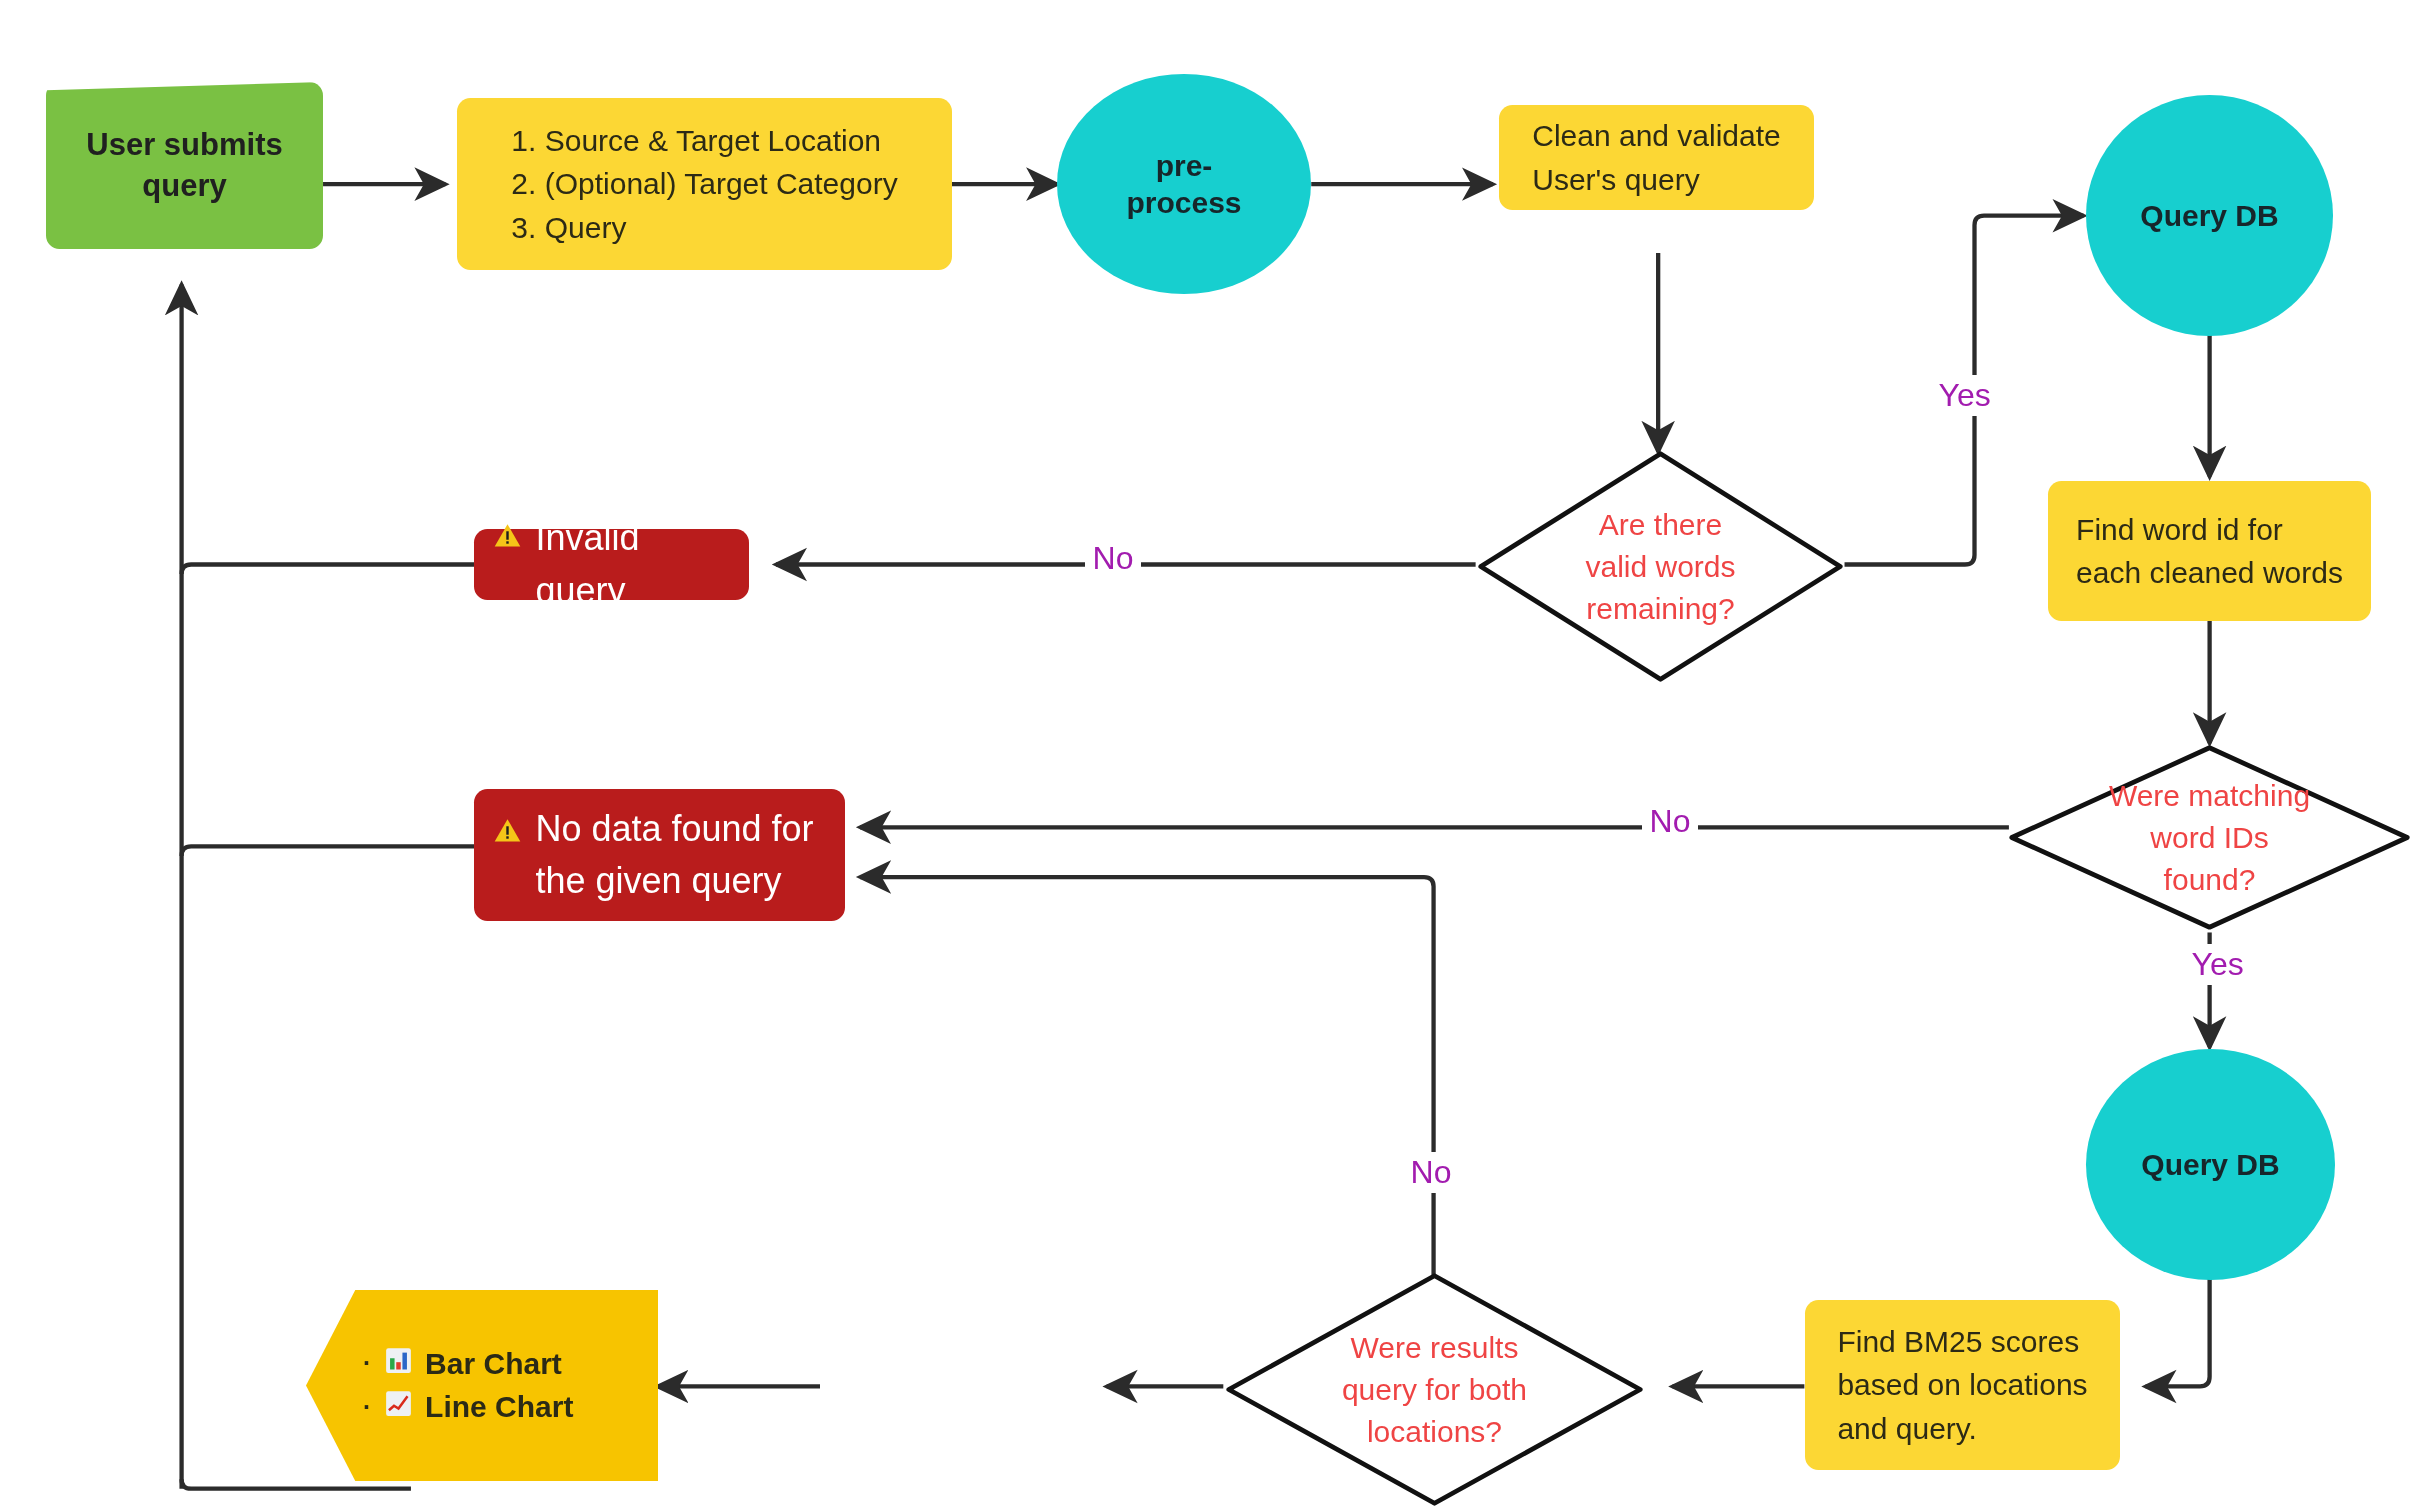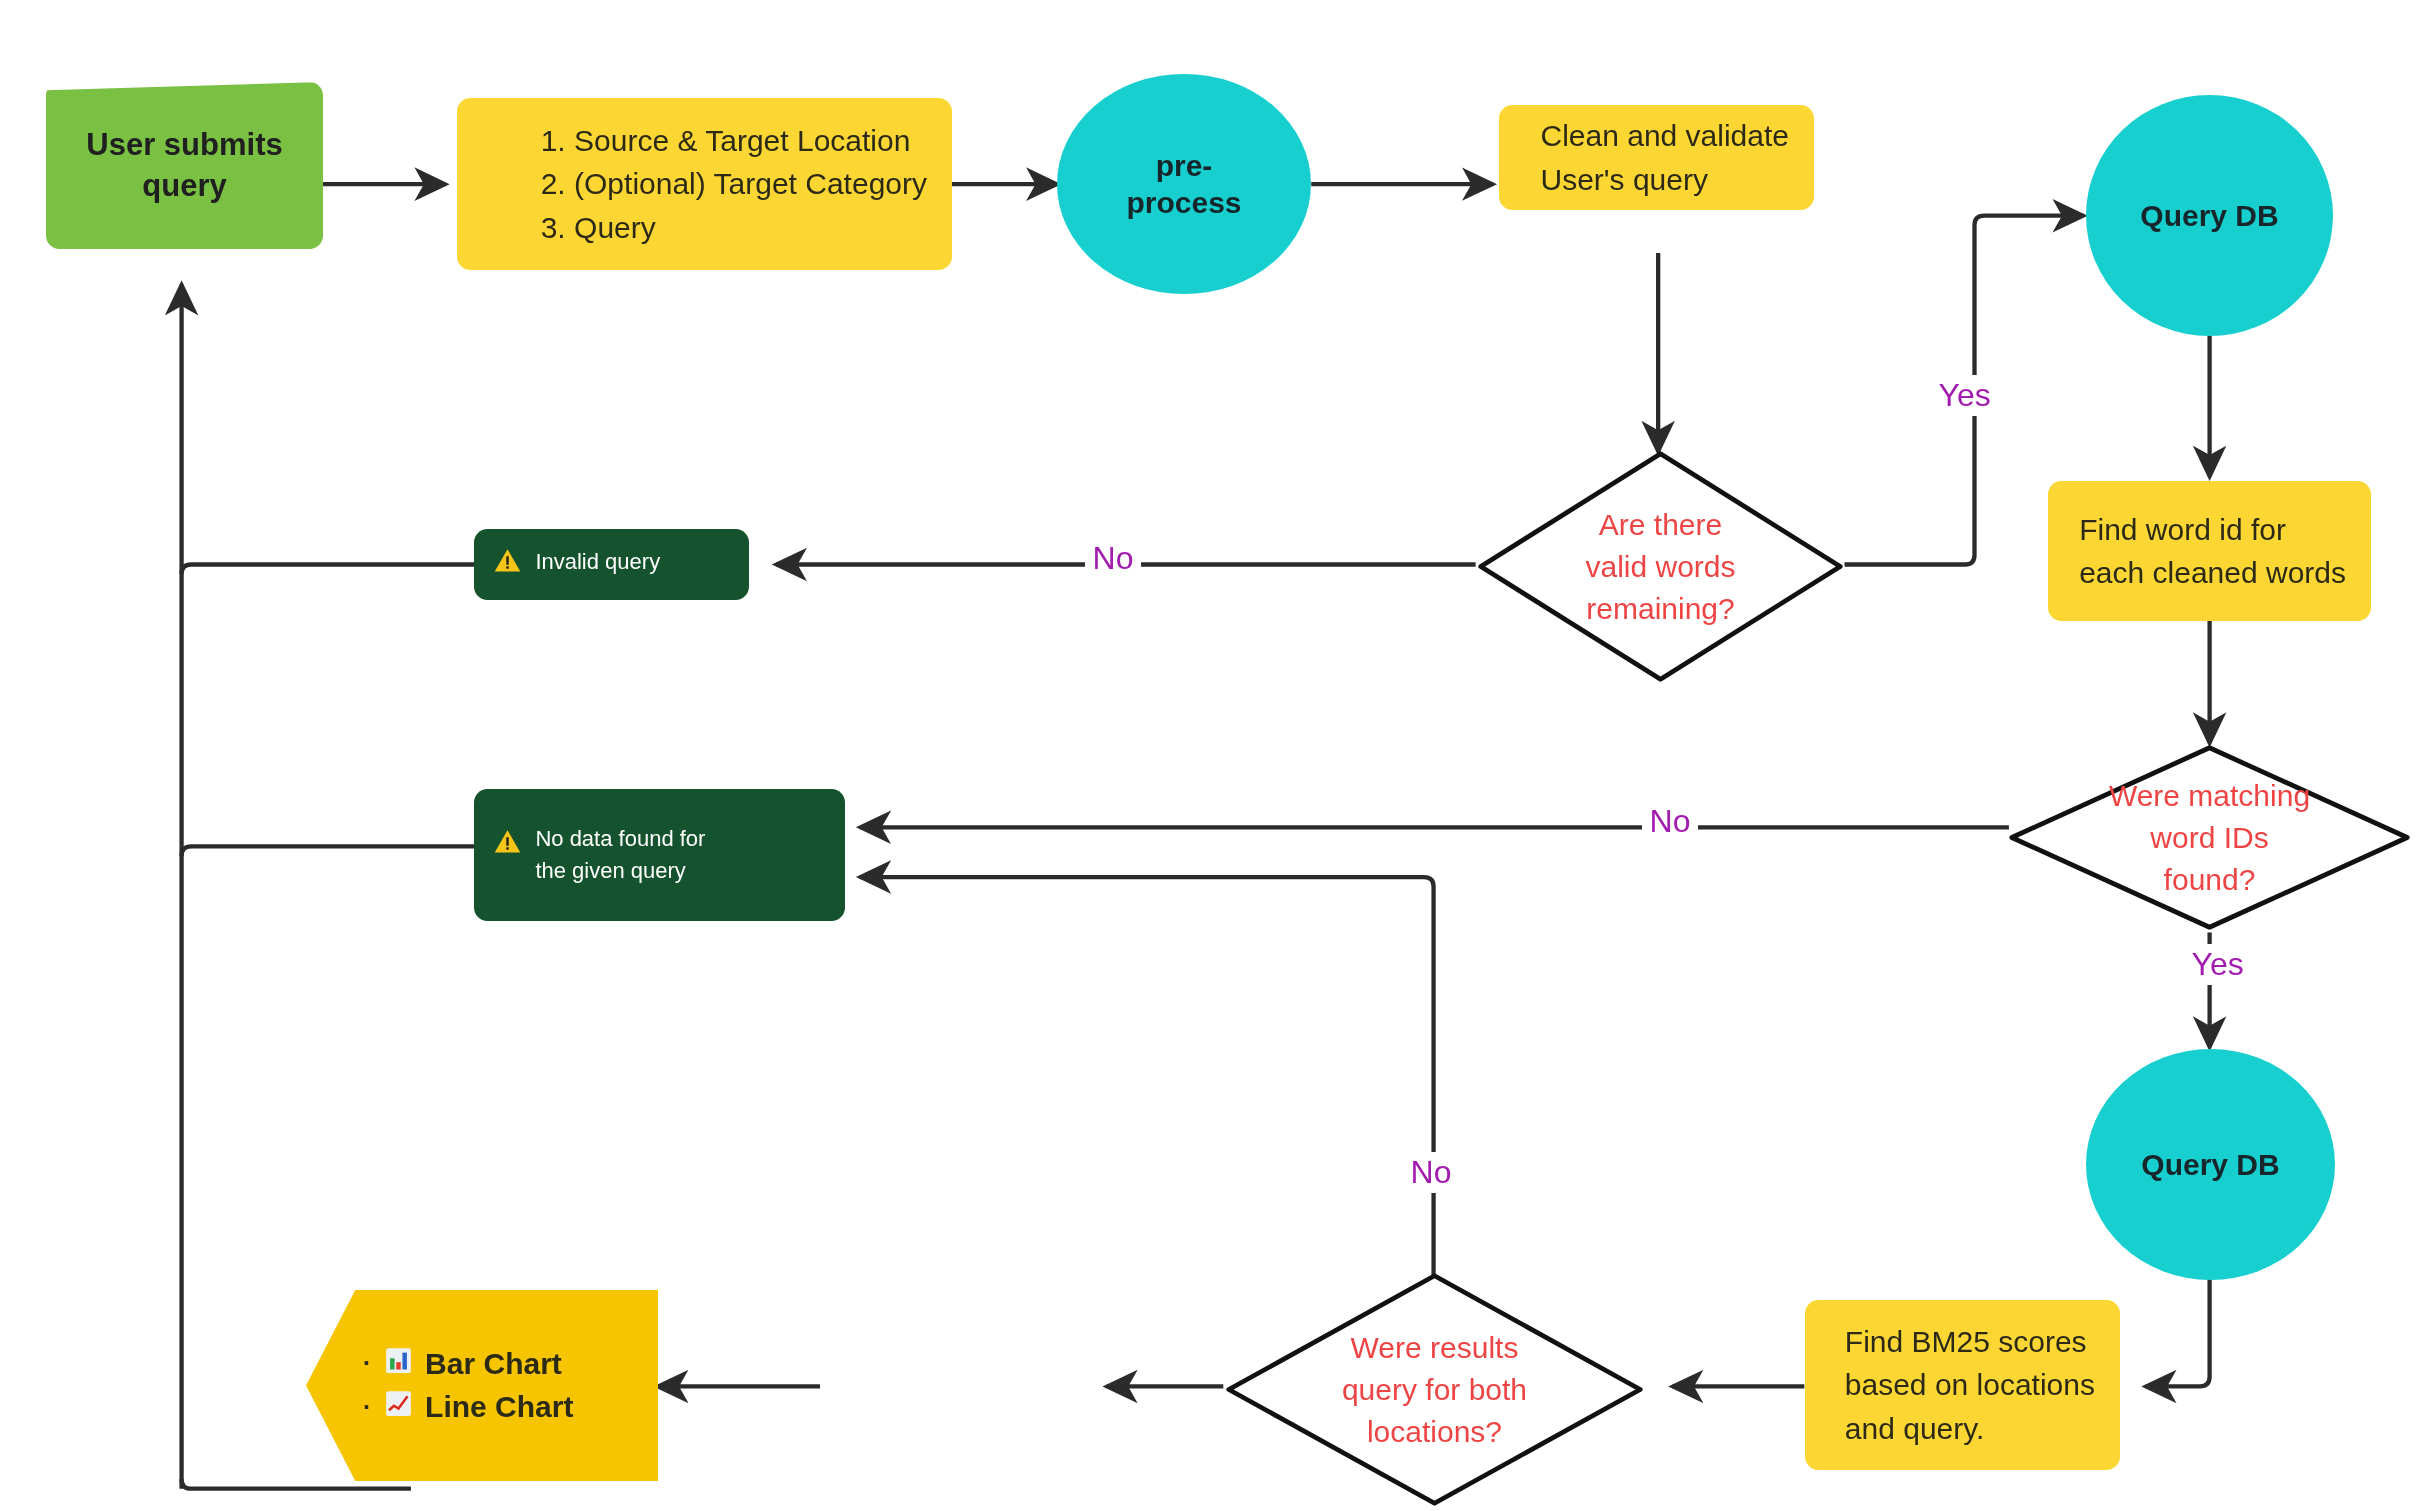--- a/index.html
+++ b/index.html
@@ -43,37 +43,37 @@
     line-height: 1.3;
     color: #202020;
     clip-path: polygon(0% 5%, 100% 0%, 100% 100%, 0% 100%);
   }
   .n-yellow {
     background: #fcd734;
     border-radius: 13.4px;
     font-size: 30px;
     line-height: 1.45;
     color: #2c2a16;
-    justify-content: flex-end;
+    justify-content: center;
     text-align: left;
     padding: 0 25px;
   }
   .n-circle {
     background: #17cfcf;
     border-radius: 50%;
     font-weight: bold;
     font-size: 30px;
     line-height: 1.25;
     color: #17262b;
   }
   .n-purple {
-    background: #14532d;
+    background: #b91c1c;
     border-radius: 13.4px;
     color: #ffffff;
-    font-size: 22px;
+    font-size: 36px;
     line-height: 1.45;
     justify-content: flex-start;
     text-align: left;
     padding: 0 19px;
   }
   .n-chart {
     background: #f7c400;
     font-weight: bold;
     font-size: 30px;
     color: #2b2a16;

